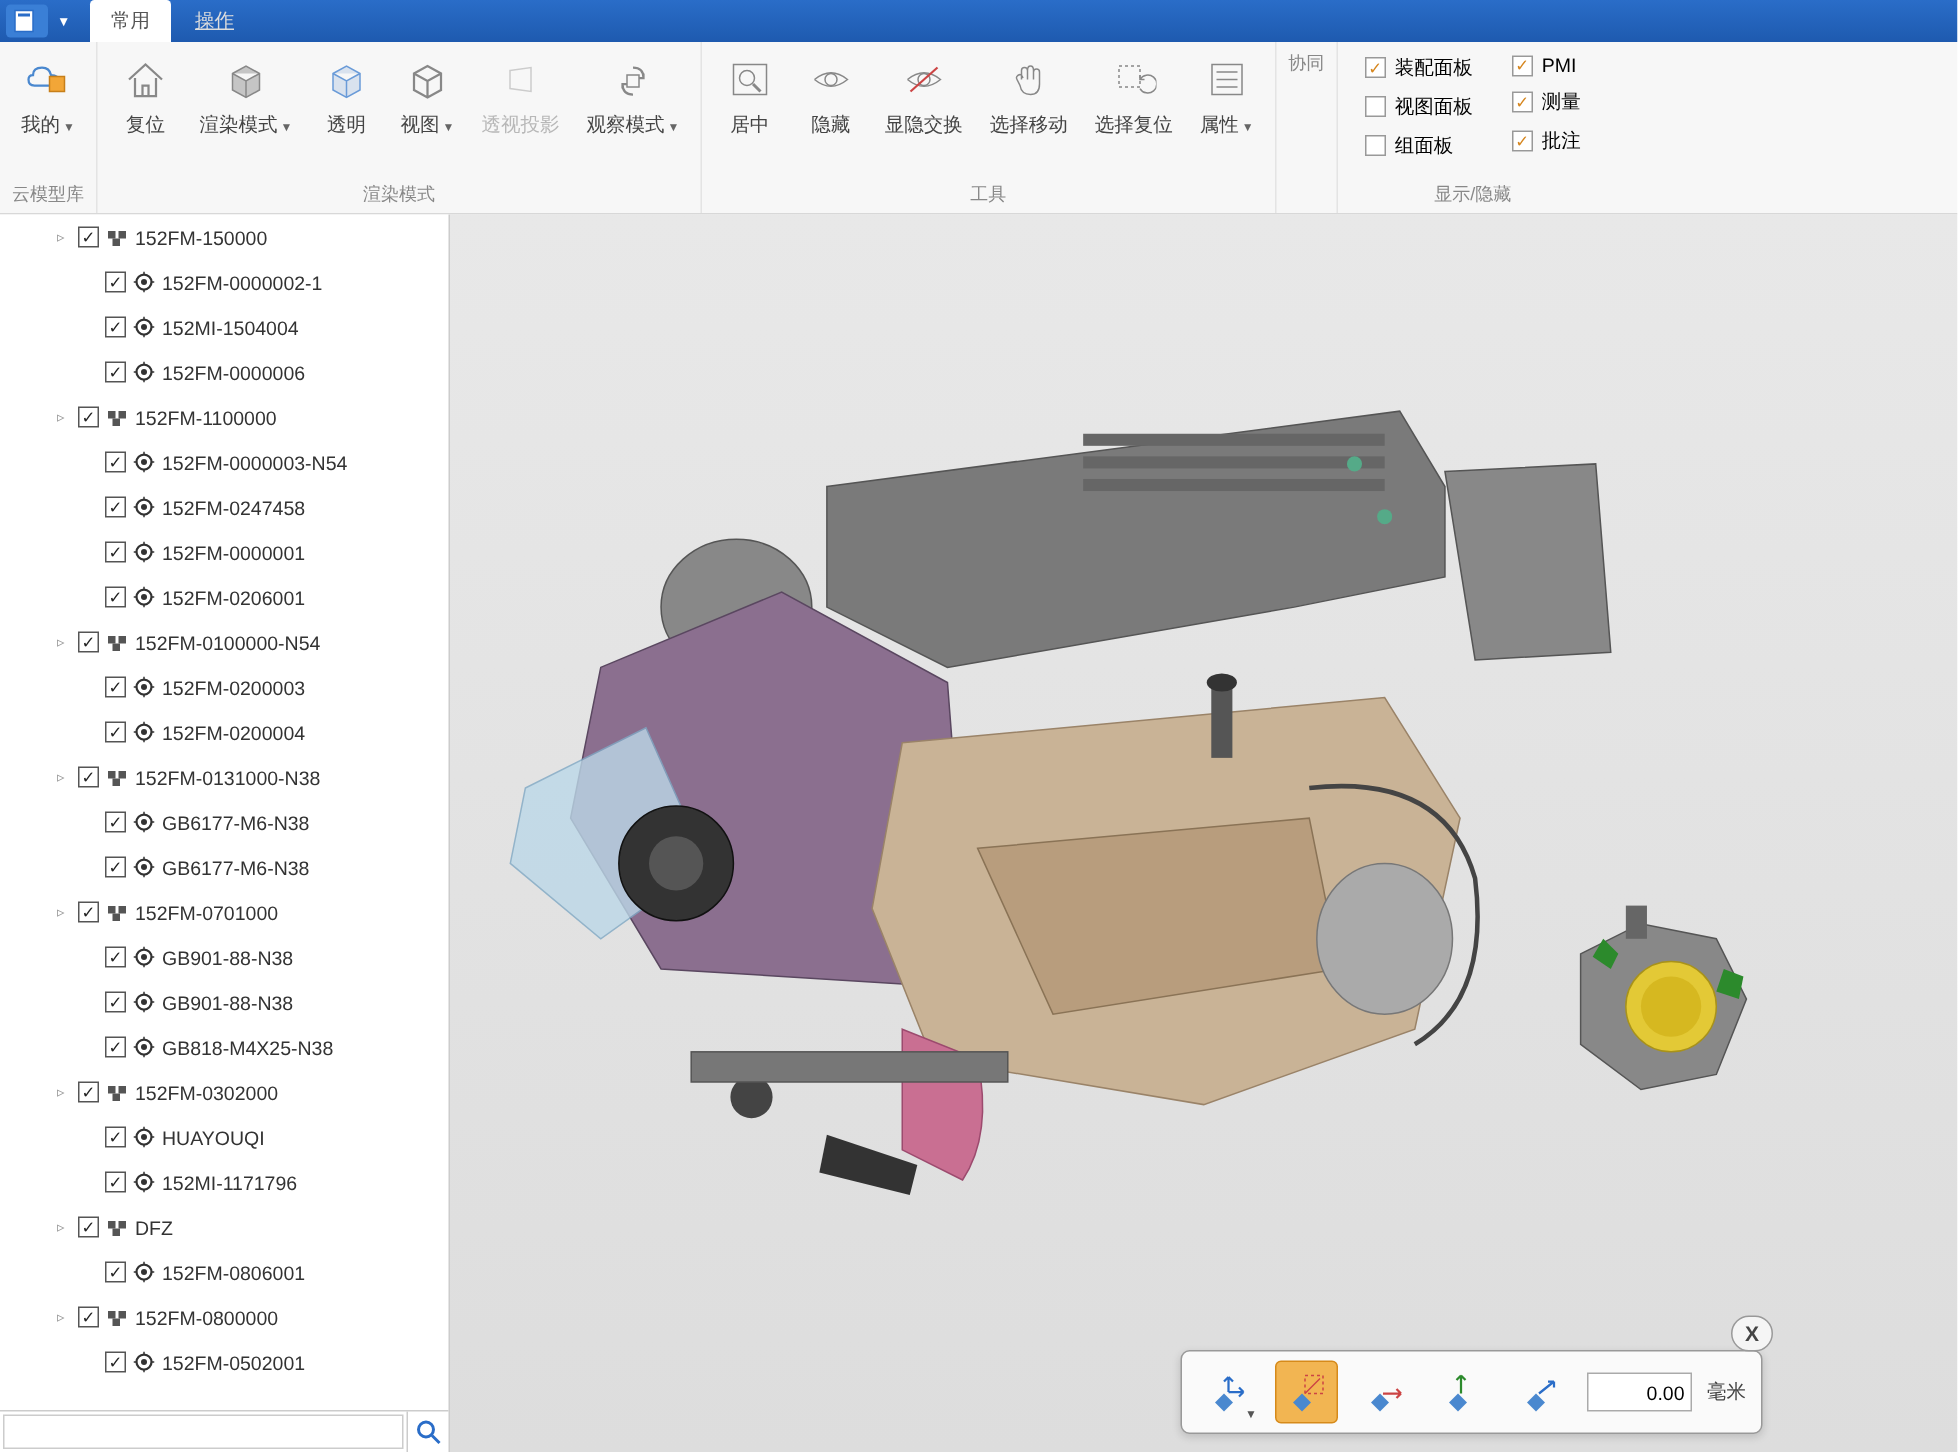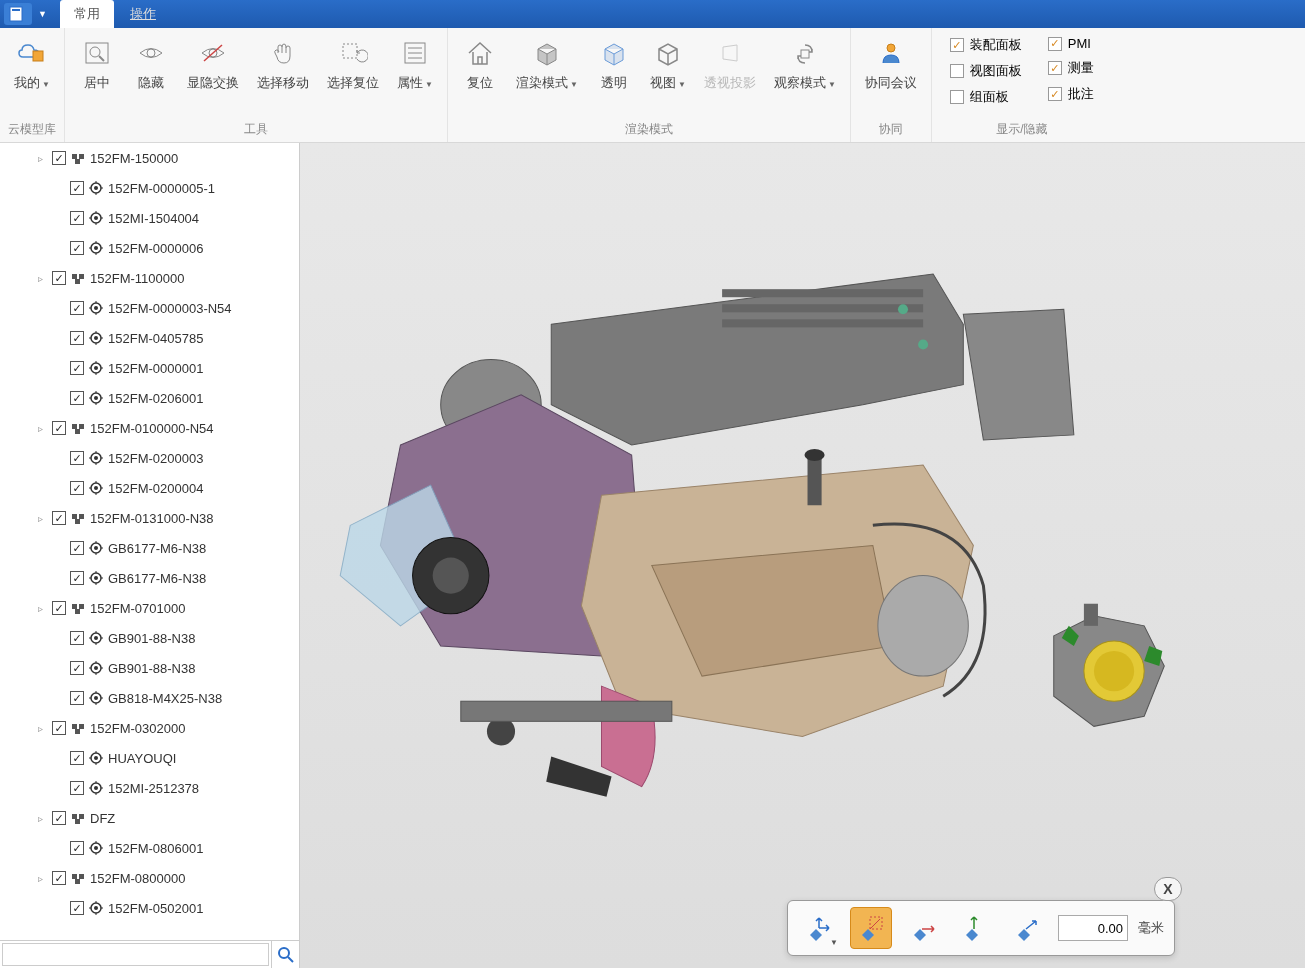--- a/index.html
+++ b/index.html
@@ -84,20 +84,75 @@
       </div>
     </div>
     <div class="group-label">云模型库</div>
   </div>
 
   <div class="ribbon-group">
     <div class="btn-row">
       <div class="ribbon-btn">
           <span class="icon">
             <svg width="30" height="28">
+              <path d="M4 14 L15 4 L26 14 M8 13 V25 H22 V13 M13 25 V18 H17 V25" fill="none" stroke="#888" stroke-width="1.5"></path>
+            </svg>
+          </span>
+          <span>复位</span>
+        </div>
+      <div class="ribbon-btn">
+          <span class="icon">
+            <svg width="30" height="28">
+              <path d="M6 10 L15 5 L24 10 L24 21 L15 26 L6 21 Z M6 10 L15 15 L24 10 M15 15 V26" fill="#c5c5c5" stroke="#888"></path>
+            </svg>
+          </span>
+          <span><span>渲染模式</span><span class="arrow">▼</span></span>
+        </div>
+      <div class="ribbon-btn">
+          <span class="icon">
+            <svg width="30" height="28">
+              <path d="M6 10 L15 5 L24 10 L24 21 L15 26 L6 21 Z M6 10 L15 15 L24 10 M15 15 V26" fill="rgba(150,180,220,0.3)" stroke="#6a9bd8"></path>
+            </svg>
+          </span>
+          <span>透明</span>
+        </div>
+      <div class="ribbon-btn">
+          <span class="icon">
+            <svg width="30" height="28">
+              <path d="M6 10 L15 5 L24 10 L24 21 L15 26 L6 21 Z M6 10 L15 15 L24 10 M15 15 V26" fill="none" stroke="#888" stroke-width="1.5"></path>
+            </svg>
+          </span>
+          <span><span>视图</span><span class="arrow">▼</span></span>
+        </div>
+      <div class="ribbon-btn disabled">
+          <span class="icon">
+            <svg width="30" height="28">
+              <path d="M8 8 L22 6 L22 22 L8 20 Z" fill="none" stroke="#ccc"></path>
+            </svg>
+          </span>
+          <span>透视投影</span>
+        </div>
+      <div class="ribbon-btn">
+          <span class="icon">
+            <svg width="30" height="28">
+              <path d="M15 6 Q22 6 22 13 M22 10 L22 13 L19 13 M15 24 Q8 24 8 17 M8 20 L8 17 L11 17" fill="none" stroke="#888" stroke-width="1.5"></path>
+              <rect x="11" y="11" width="8" height="8" fill="none" stroke="#888"></rect>
+            </svg>
+          </span>
+          <span><span>观察模式</span><span class="arrow">▼</span></span>
+        </div>
+    </div>
+    <div class="group-label">渲染模式</div>
+  </div>
+
+  <div class="ribbon-group">
+    <div class="btn-row">
+      <div class="ribbon-btn">
+          <span class="icon">
+            <svg width="30" height="28">
               <rect x="4" y="4" width="22" height="20" fill="none" stroke="#888"></rect>
               <circle cx="13" cy="13" r="5" fill="none" stroke="#888"></circle>
               <line x1="17" y1="17" x2="22" y2="22" stroke="#888" stroke-width="2"></line>
             </svg>
           </span>
           <span>居中</span>
         </div>
       <div class="ribbon-btn">
           <span class="icon">
             <svg width="30" height="28">
@@ -143,88 +198,22 @@
               <line x1="8" y1="14" x2="22" y2="14" stroke="#888"></line>
               <line x1="8" y1="19" x2="22" y2="19" stroke="#888"></line>
             </svg>
           </span>
           <span><span>属性</span><span class="arrow">▼</span></span>
         </div>
     </div>
     <div class="group-label">工具</div>
   </div>
 
+
   <div class="ribbon-group">
-    <div class="btn-row">
-      <div class="ribbon-btn">
-          <span class="icon">
-            <svg width="30" height="28">
-              <path d="M4 14 L15 4 L26 14 M8 13 V25 H22 V13 M13 25 V18 H17 V25" fill="none" stroke="#888" stroke-width="1.5"></path>
-            </svg>
-          </span>
-          <span>复位</span>
-        </div>
-      <div class="ribbon-btn">
-          <span class="icon">
-            <svg width="30" height="28">
-              <path d="M6 10 L15 5 L24 10 L24 21 L15 26 L6 21 Z M6 10 L15 15 L24 10 M15 15 V26" fill="#c5c5c5" stroke="#888"></path>
-            </svg>
-          </span>
-          <span><span>渲染模式</span><span class="arrow">▼</span></span>
-        </div>
-      <div class="ribbon-btn">
-          <span class="icon">
-            <svg width="30" height="28">
-              <path d="M6 10 L15 5 L24 10 L24 21 L15 26 L6 21 Z M6 10 L15 15 L24 10 M15 15 V26" fill="rgba(150,180,220,0.3)" stroke="#6a9bd8"></path>
-            </svg>
-          </span>
-          <span>透明</span>
-        </div>
-      <div class="ribbon-btn">
-          <span class="icon">
-            <svg width="30" height="28">
-              <path d="M6 10 L15 5 L24 10 L24 21 L15 26 L6 21 Z M6 10 L15 15 L24 10 M15 15 V26" fill="none" stroke="#888" stroke-width="1.5"></path>
-            </svg>
-          </span>
-          <span><span>视图</span><span class="arrow">▼</span></span>
-        </div>
-      <div class="ribbon-btn disabled">
-          <span class="icon">
-            <svg width="30" height="28">
-              <path d="M8 8 L22 6 L22 22 L8 20 Z" fill="none" stroke="#ccc"></path>
-            </svg>
-          </span>
-          <span>透视投影</span>
-        </div>
-      <div class="ribbon-btn">
-          <span class="icon">
-            <svg width="30" height="28">
-              <path d="M15 6 Q22 6 22 13 M22 10 L22 13 L19 13 M15 24 Q8 24 8 17 M8 20 L8 17 L11 17" fill="none" stroke="#888" stroke-width="1.5"></path>
-              <rect x="11" y="11" width="8" height="8" fill="none" stroke="#888"></rect>
-            </svg>
-          </span>
-          <span><span>观察模式</span><span class="arrow">▼</span></span>
-        </div>
-    </div>
-    <div class="group-label">渲染模式</div>
-  </div>
-
-
-  <div class="ribbon-group">
-    <div class="btn-row">
-      <div class="ribbon-btn">
-          <span class="icon">
-            <svg width="30" height="28">
-              <circle cx="15" cy="9" r="4" fill="#f2a637" stroke="#c77f1a"></circle>
-              <path d="M7 24 Q7 16 15 16 Q23 16 23 24" fill="#4a88cf" stroke="#2a6dc8"></path>
-            </svg>
-          </span>
-          <span>协同会议</span>
-        </div>
-    </div>
     <div class="group-label">协同</div>
   </div>
 
   <div class="ribbon-group" style="border-right:none;">
     <div class="btn-row">
       <div class="check-col" id="checks-col1">
           <div class="check-item">
             <span class="cb checked">✓</span>
             <span>装配面板</span>
           </div>
@@ -277,21 +266,21 @@
           <span class="nicon">
             <svg width="14" height="14">
               <circle cx="7" cy="7" r="5" fill="none" stroke="#333" stroke-width="1.5"></circle>
               <circle cx="7" cy="7" r="2" fill="#333"></circle>
               <line x1="7" y1="2" x2="7" y2="0" stroke="#333"></line>
               <line x1="7" y1="12" x2="7" y2="14" stroke="#333"></line>
               <line x1="2" y1="7" x2="0" y2="7" stroke="#333"></line>
               <line x1="12" y1="7" x2="14" y2="7" stroke="#333"></line>
             </svg>
           </span>
-          <span>152FM-0000005-1</span>
+          <span>152FM-0000002-1</span>
         </div>
         <div class="tree-node" style="padding-left: 56px;">
           <span class="exp"></span>
           <span class="cb">✓</span>
           <span class="nicon">
             <svg width="14" height="14">
               <circle cx="7" cy="7" r="5" fill="none" stroke="#333" stroke-width="1.5"></circle>
               <circle cx="7" cy="7" r="2" fill="#333"></circle>
               <line x1="7" y1="2" x2="7" y2="0" stroke="#333"></line>
               <line x1="7" y1="12" x2="7" y2="14" stroke="#333"></line>
@@ -349,21 +338,21 @@
           <span class="nicon">
             <svg width="14" height="14">
               <circle cx="7" cy="7" r="5" fill="none" stroke="#333" stroke-width="1.5"></circle>
               <circle cx="7" cy="7" r="2" fill="#333"></circle>
               <line x1="7" y1="2" x2="7" y2="0" stroke="#333"></line>
               <line x1="7" y1="12" x2="7" y2="14" stroke="#333"></line>
               <line x1="2" y1="7" x2="0" y2="7" stroke="#333"></line>
               <line x1="12" y1="7" x2="14" y2="7" stroke="#333"></line>
             </svg>
           </span>
-          <span>152FM-0405785</span>
+          <span>152FM-0247458</span>
         </div>
         <div class="tree-node" style="padding-left: 56px;">
           <span class="exp"></span>
           <span class="cb">✓</span>
           <span class="nicon">
             <svg width="14" height="14">
               <circle cx="7" cy="7" r="5" fill="none" stroke="#333" stroke-width="1.5"></circle>
               <circle cx="7" cy="7" r="2" fill="#333"></circle>
               <line x1="7" y1="2" x2="7" y2="0" stroke="#333"></line>
               <line x1="7" y1="12" x2="7" y2="14" stroke="#333"></line>
@@ -562,21 +551,21 @@
           <span class="nicon">
             <svg width="14" height="14">
               <circle cx="7" cy="7" r="5" fill="none" stroke="#333" stroke-width="1.5"></circle>
               <circle cx="7" cy="7" r="2" fill="#333"></circle>
               <line x1="7" y1="2" x2="7" y2="0" stroke="#333"></line>
               <line x1="7" y1="12" x2="7" y2="14" stroke="#333"></line>
               <line x1="2" y1="7" x2="0" y2="7" stroke="#333"></line>
               <line x1="12" y1="7" x2="14" y2="7" stroke="#333"></line>
             </svg>
           </span>
-          <span>152MI-2512378</span>
+          <span>152MI-1171796</span>
         </div>
         <div class="tree-node" style="padding-left: 38px;">
           <span class="exp">▹</span>
           <span class="cb">✓</span>
           <span class="nicon">
             <svg width="14" height="14">
               <rect x="1" y="3" width="5" height="5" fill="#555"></rect>
               <rect x="8" y="3" width="5" height="5" fill="#555"></rect>
               <rect x="4" y="8" width="5" height="5" fill="#555"></rect>
             </svg>

